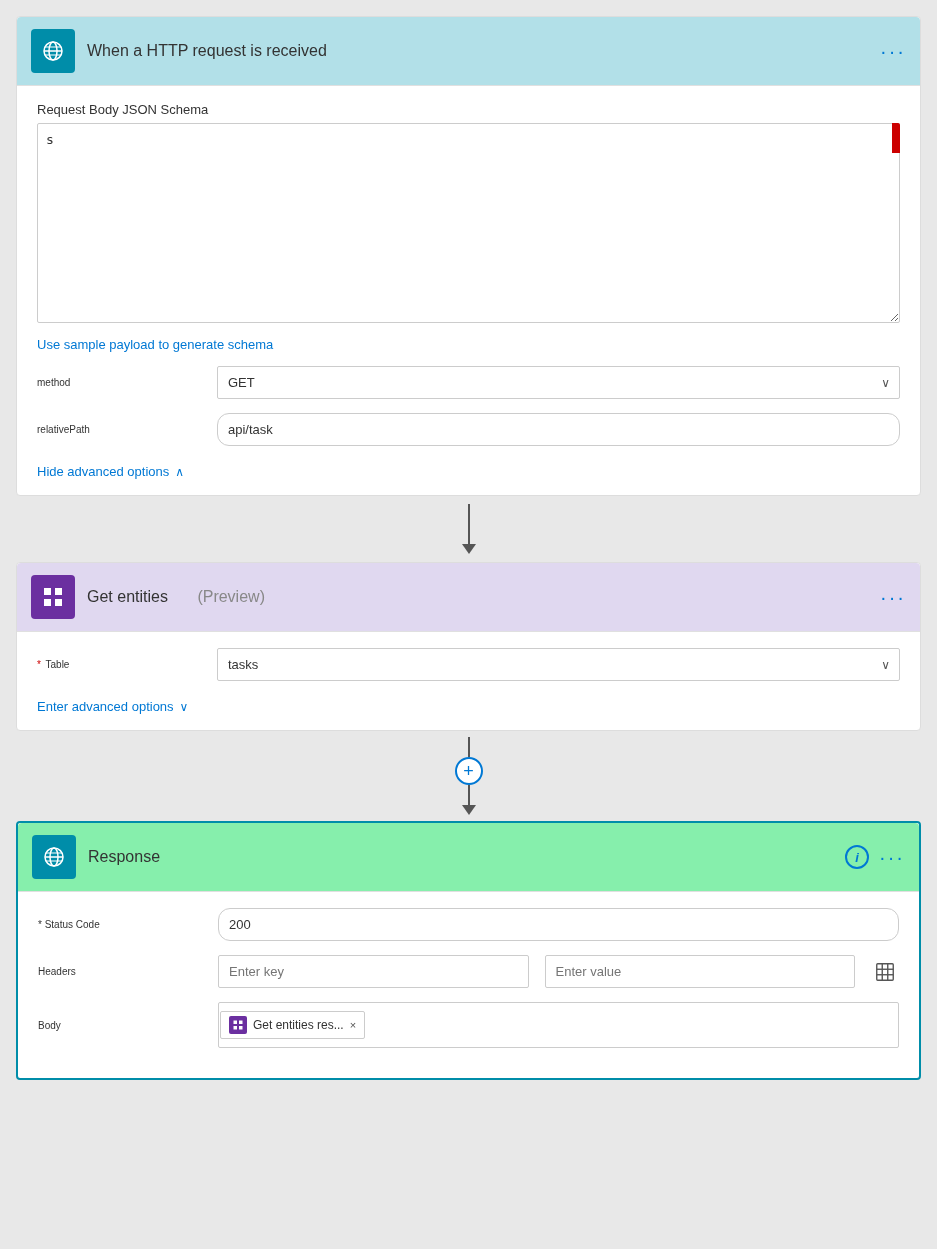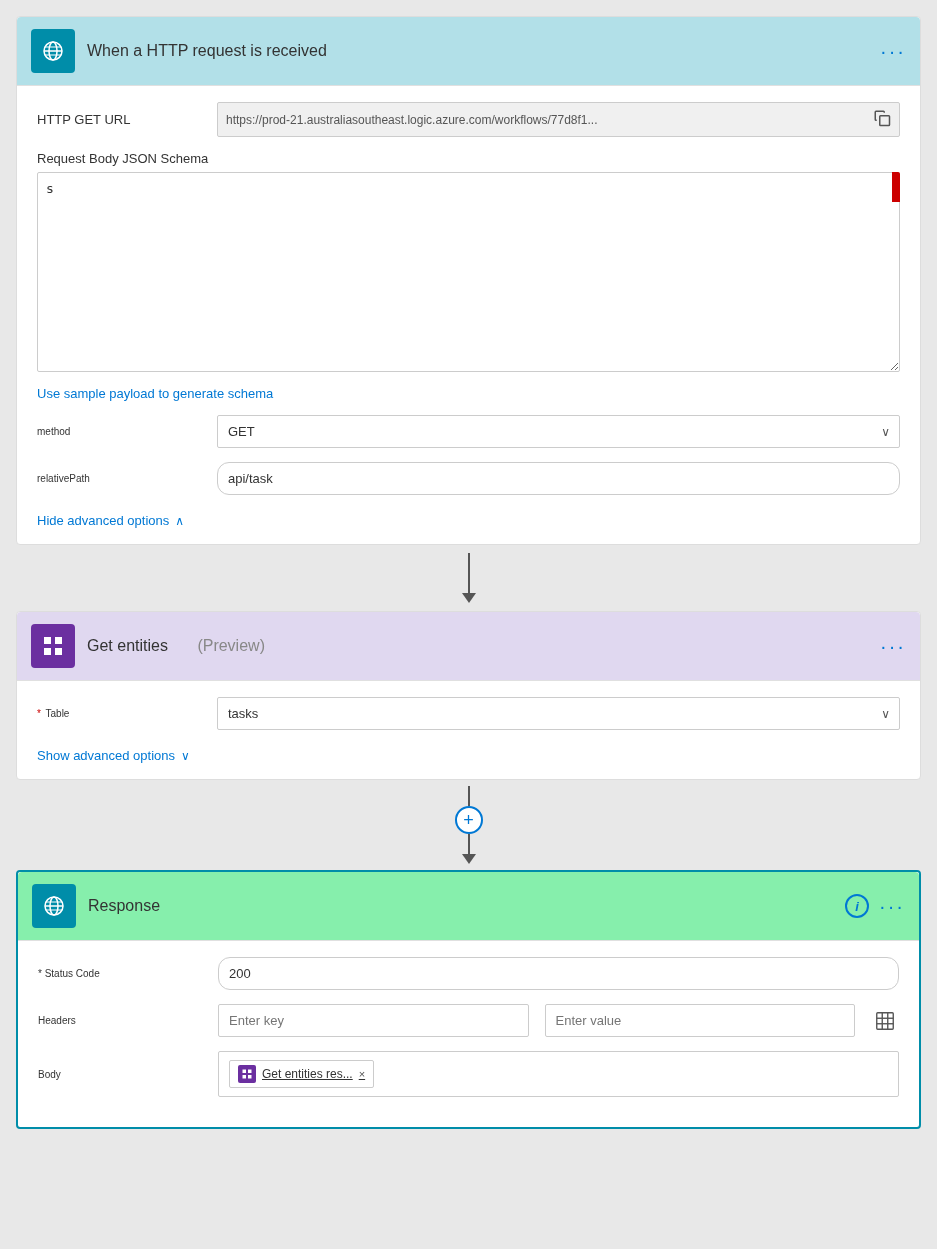--- a/index.html
+++ b/index.html
@@ -391,25 +391,24 @@
       justify-content: center;
       cursor: pointer;
       color: #555;
       font-size: 16px;
     }
 
     .body-field-wrapper {
       flex: 1;
       border: 1px solid #ccc;
       border-radius: 2px;
-      padding: 8px 10px;
+      padding: 8px 1px;
       min-height: 38px;
       display: flex;
       align-items: flex-end;
-      text-decoration: underline;
     }
 
     
     .globe-svg {
       width: 24px;
       height: 24px;
     }
 
     
     .grid-svg {
@@ -431,32 +430,20 @@
         <line x1="4" y1="8" x2="20" y2="8" stroke="white" stroke-width="1"></line>
         <line x1="4" y1="16" x2="20" y2="16" stroke="white" stroke-width="1"></line>
       </svg>
     </div>
     <span class="header-title">When a HTTP request is received</span>
     <span class="header-dots">···</span>
   </div>
 
   <div class="card-body">
     
-    <div class="url-row">
-      <div class="url-label">HTTP GET URL</div>
-      <div class="url-input-wrapper">
-        <span class="url-text">https://prod-21.australiasoutheast.logic.azure.com/workflows/77d8f1...</span>
-        <span class="copy-icon">
-          <svg width="18" height="18" viewBox="0 0 24 24" fill="none" stroke="#555" stroke-width="2">
-            <rect x="9" y="9" width="13" height="13" rx="1"></rect>
-            <path d="M5 15H4a1 1 0 01-1-1V4a1 1 0 011-1h10a1 1 0 011 1v1"></path>
-          </svg>
-        </span>
-      </div>
-    </div>
 
     
     <div class="schema-label">Request Body JSON Schema</div>
 
     
     <div class="schema-wrapper">
       <textarea class="schema-textarea" style="">s</textarea>
       <div class="schema-error-bar"></div>
     </div>
 
@@ -525,21 +512,21 @@
       <div class="select-wrapper">
         <select class="field-select">
           <option>tasks</option>
         </select>
         <span class="select-chevron">∨</span>
       </div>
     </div>
 
     
     <div class="advanced-link">
-      <span>Show advanced options</span>
+      <span>Enter advanced options</span>
       <span class="chevron-down"></span>
     </div>
   </div>
 </div>
 
 <div class="connector-plus">
   <div class="connector-plus-line-top"></div>
   <div class="connector-plus-circle">
     <span>+</span>
   </div>

